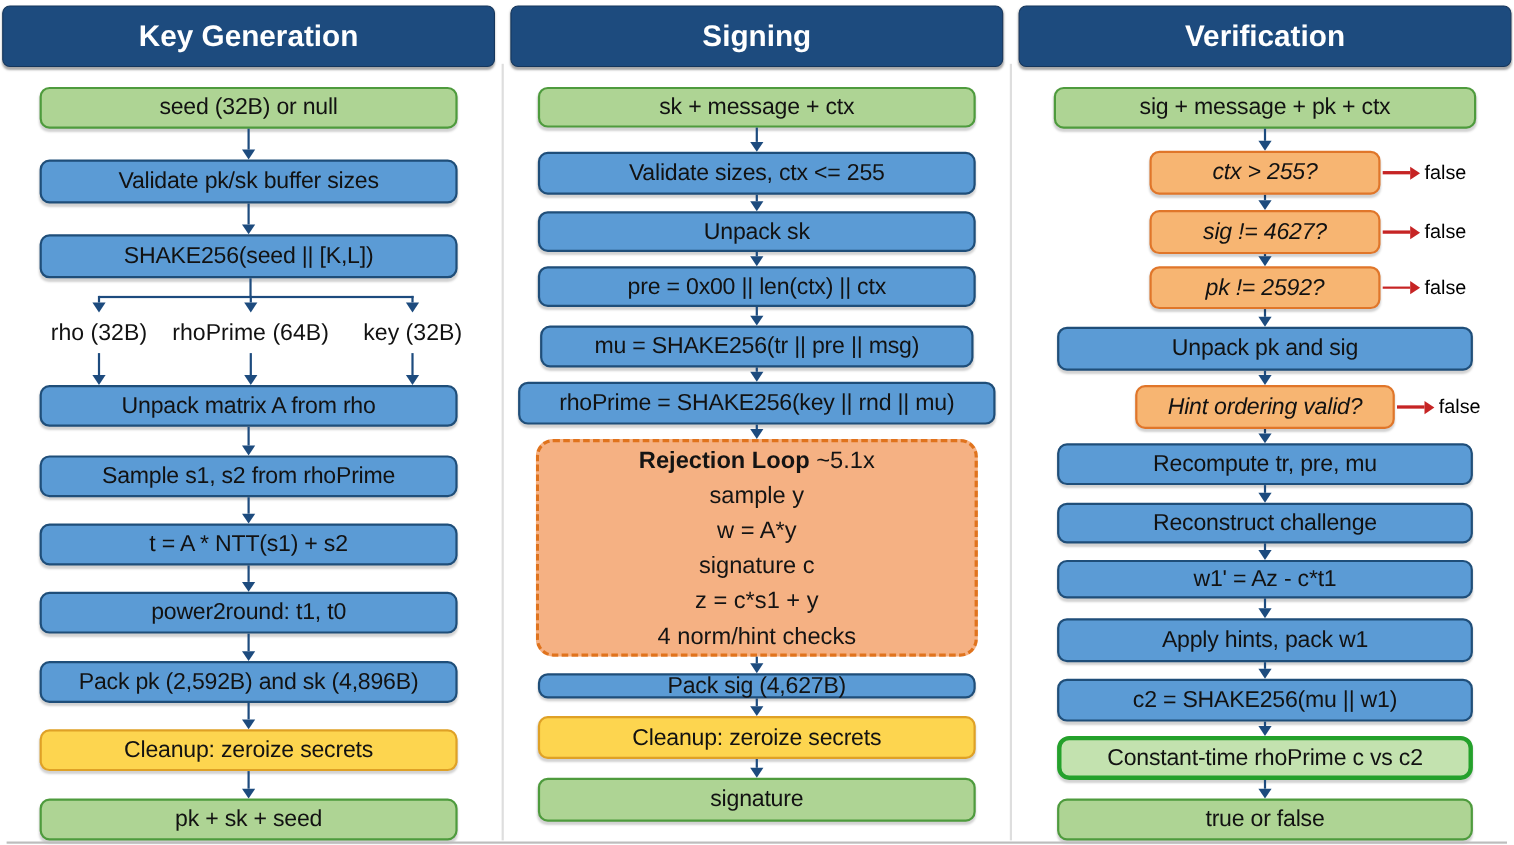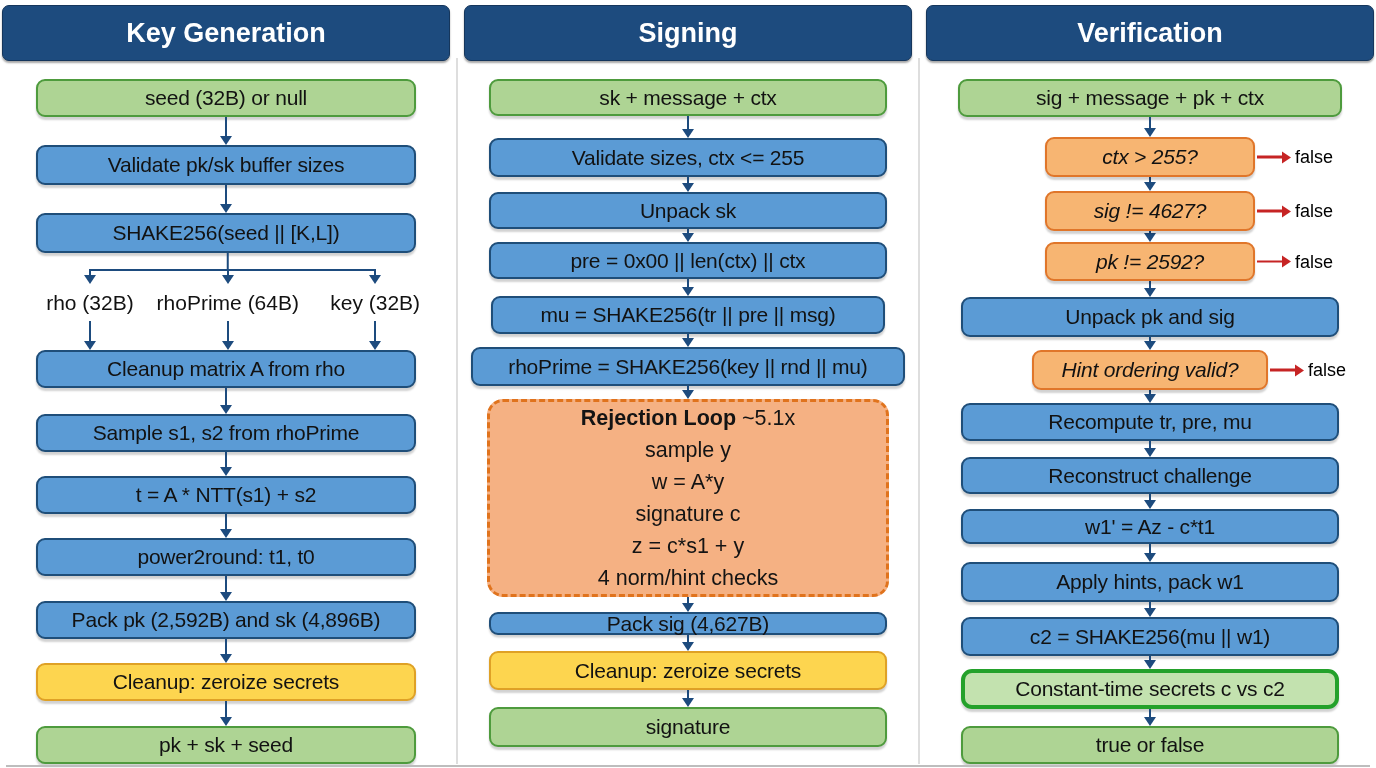--- a/index.html
+++ b/index.html
@@ -132,21 +132,21 @@
         <div class="drop long fx2">
             <div class="line"></div>
             <div class="head"></div>
           </div>
         <div class="drop long fx3">
             <div class="line"></div>
             <div class="head"></div>
           </div>
       </div>
 
-      <div class="box blue w84" style="height:38px">Cleanup matrix A from rho</div>
+      <div class="box blue w84" style="height:38px">Unpack matrix A from rho</div>
       <div class="conn" style="height:26px">
           <div class="line"></div>
           <div class="head"></div>
         </div>
 
       <div class="box blue w84" style="height:38px">Sample s1, s2 from rhoPrime</div>
       <div class="conn" style="height:24px">
           <div class="line"></div>
           <div class="head"></div>
         </div>
@@ -345,21 +345,21 @@
           <div class="line"></div>
           <div class="head"></div>
         </div>
 
       <div class="box blue w835" style="height:39px">c2 = SHAKE256(mu || w1)</div>
       <div class="conn" style="height:13px">
           <div class="line"></div>
           <div class="head"></div>
         </div>
 
-      <div class="box compare w835" style="height:40px">Constant-time secrets c vs c2</div>
+      <div class="box compare w835" style="height:40px">Constant-time rhoPrime c vs c2</div>
       <div class="conn" style="height:17px">
           <div class="line"></div>
           <div class="head"></div>
         </div>
 
       <div class="box green w835" style="height:38px">true or false</div>
     </div>
 
   </div>
   <div class="bottom-line"></div>

